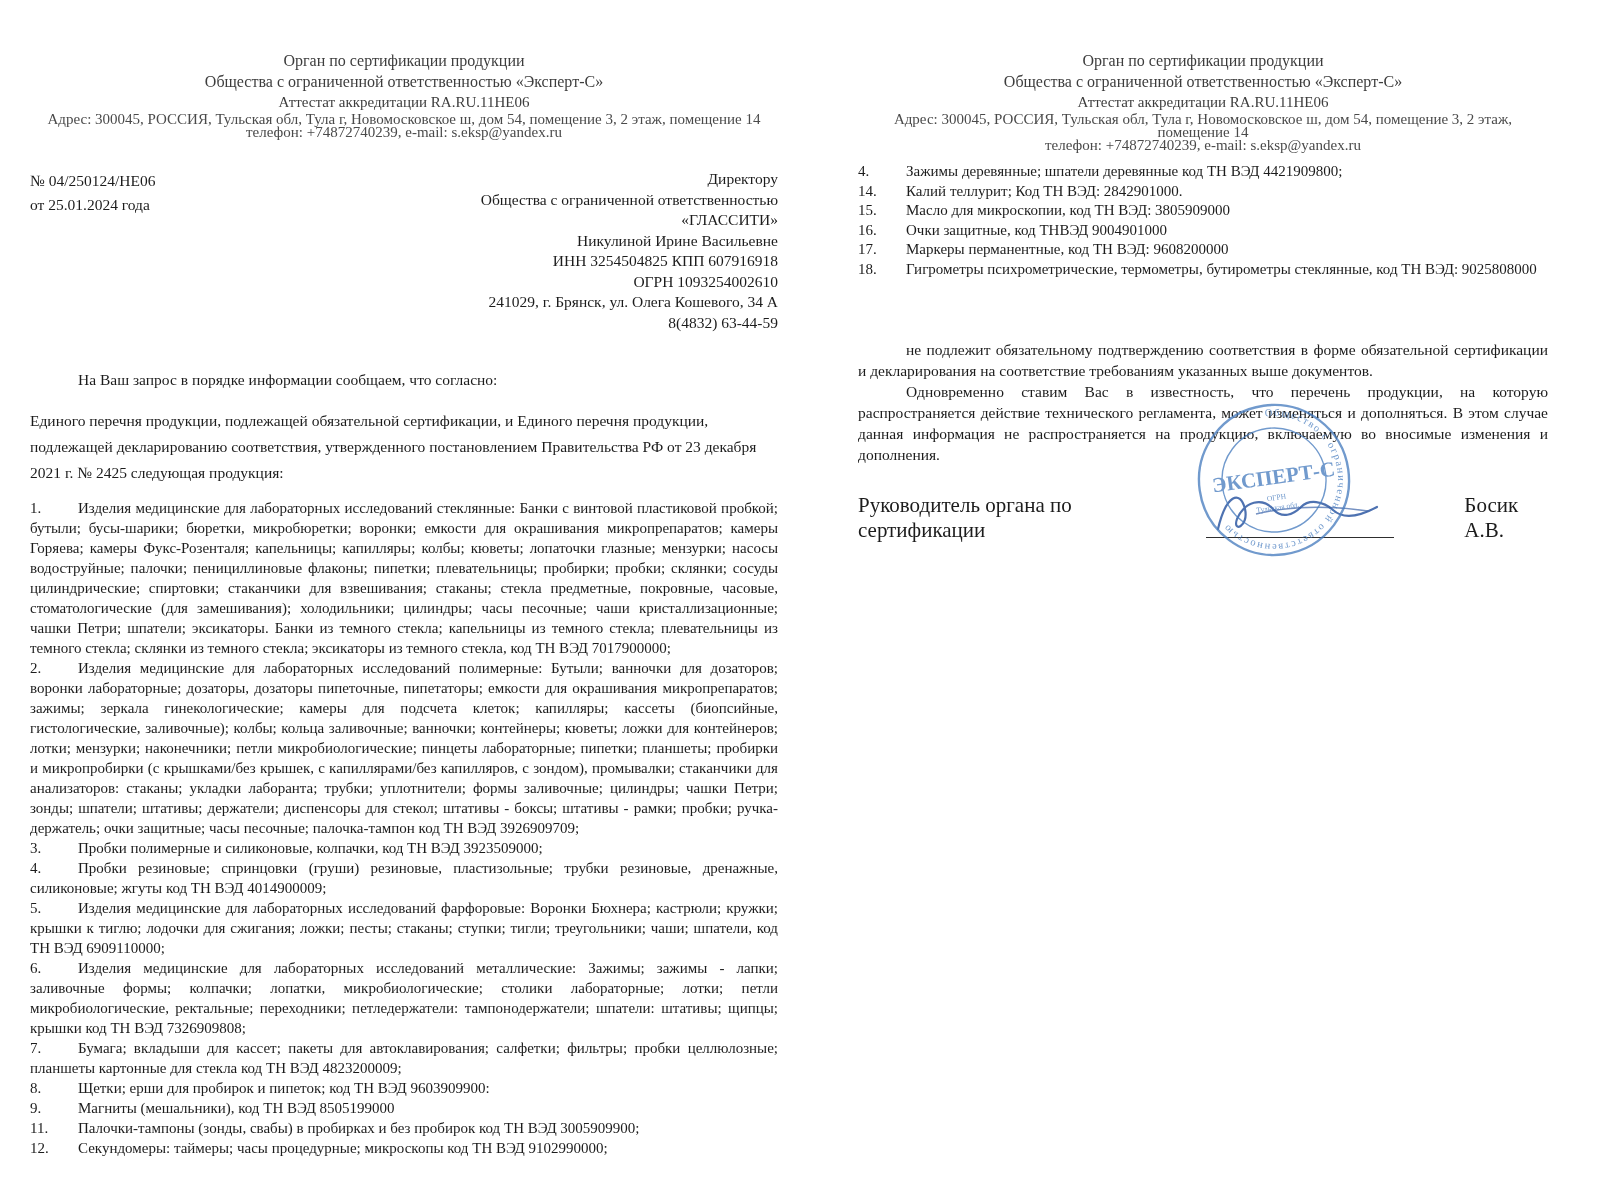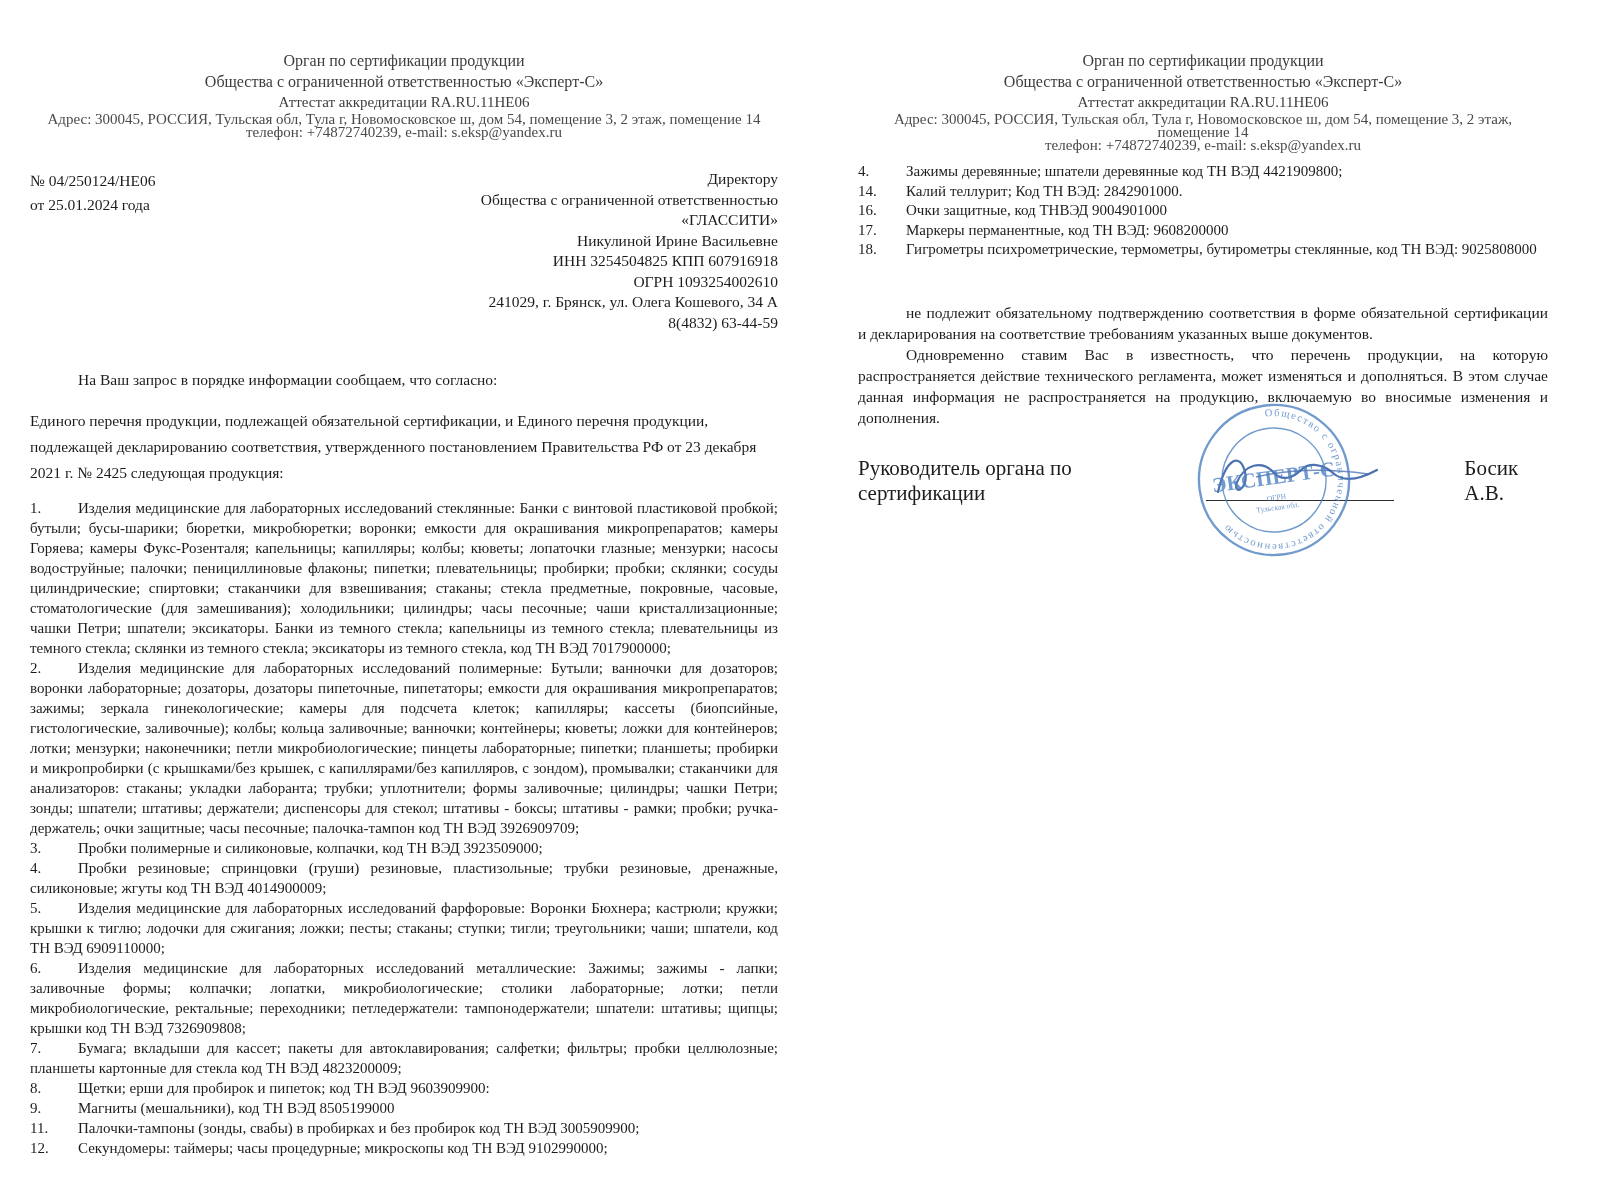--- a/index.html
+++ b/index.html
@@ -25,21 +25,21 @@
   .intro { margin:36px 0 0 0; font-size:15.5px; line-height:21px; text-indent:48px; }
   .lead  { margin:18px 0 0 0; font-size:15.5px; line-height:26px; text-align:left; }
 
   .list { margin-top:12px; }
   .item { margin:0; font-size:15px; line-height:20px; text-align:justify; }
   .num  { display:inline-block; width:48px; }
 
   #page-right .list { margin-top:10px; }
   #page-right .item { line-height:19.5px; }
 
-  .para-block { margin-top:42px; }
+  .para-block { margin-top:60px; }
   .para { margin:0; font-size:15.5px; line-height:21px; text-align:justify; text-indent:48px; }
 
   .sig-row { margin-top:28px; display:flex; justify-content:space-between; align-items:baseline; font-size:21px; }
   .sig-line { flex:0 0 188px; position:relative; border-bottom:1.4px solid #2e2e2e; height:2px; align-self:flex-end; margin:0 70px 5px 55px; }
   .sig-line svg { position:absolute; left:-10px; bottom:-4px; }
 
   .seal { position:absolute; left:336px; top:392px; width:160px; height:160px; opacity:0.78; transform:rotate(-8deg); pointer-events:none; }
 </style>
 </head>
 <body>
@@ -108,20 +108,21 @@
     <div class="hl-small">Адрес: 300045, РОССИЯ, Тульская обл, Тула г, Новомосковское ш, дом 54, помещение 3, 2 этаж, помещение 14</div>
     <div class="hl-small">телефон: +74872740239, e-mail: s.eksp@yandex.ru</div>
   </header>
 
   <div class="list">
 
       <p class="item"><span class="num">4.</span><span>Зажимы деревянные; шпатели деревянные код ТН ВЭД 4421909800;</span></p>
 
       <p class="item"><span class="num">14.</span><span>Калий теллурит; Код ТН ВЭД: 2842901000.</span></p>
 
+      <p class="item"><span class="num">15.</span><span>Масло для микроскопии, код ТН ВЭД: 3805909000</span></p>
 
       <p class="item"><span class="num">16.</span><span>Очки защитные, код ТНВЭД 9004901000</span></p>
 
       <p class="item"><span class="num">17.</span><span>Маркеры перманентные, код ТН ВЭД: 9608200000</span></p>
 
       <p class="item"><span class="num">18.</span><span>Гигрометры психрометрические, термометры, бутирометры стеклянные, код ТН ВЭД: 9025808000</span></p>
     </div>
 
   <div class="para-block">
     <p class="para">не подлежит обязательному подтверждению соответствия в форме обязательной сертификации и декларирования на соответствие требованиям указанных выше документов.</p>

